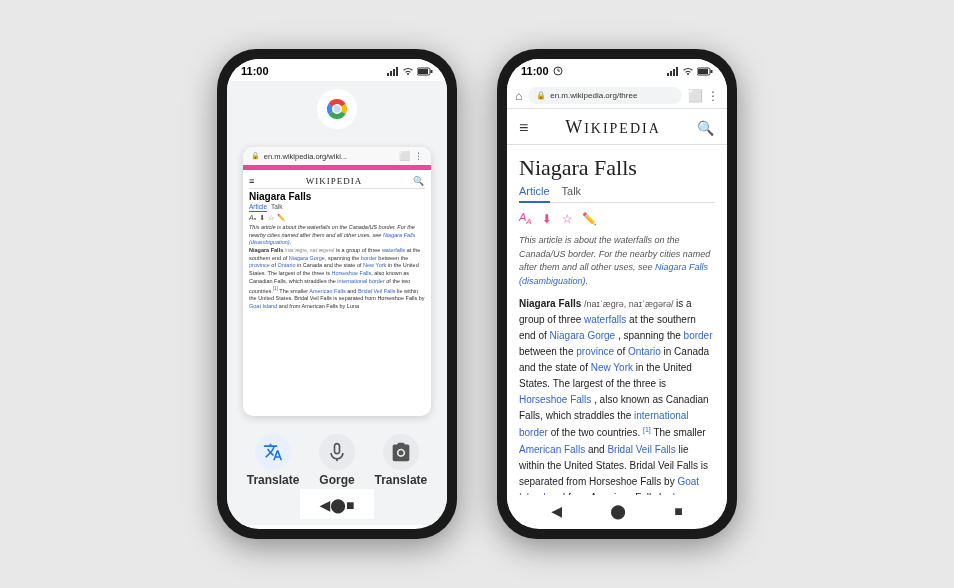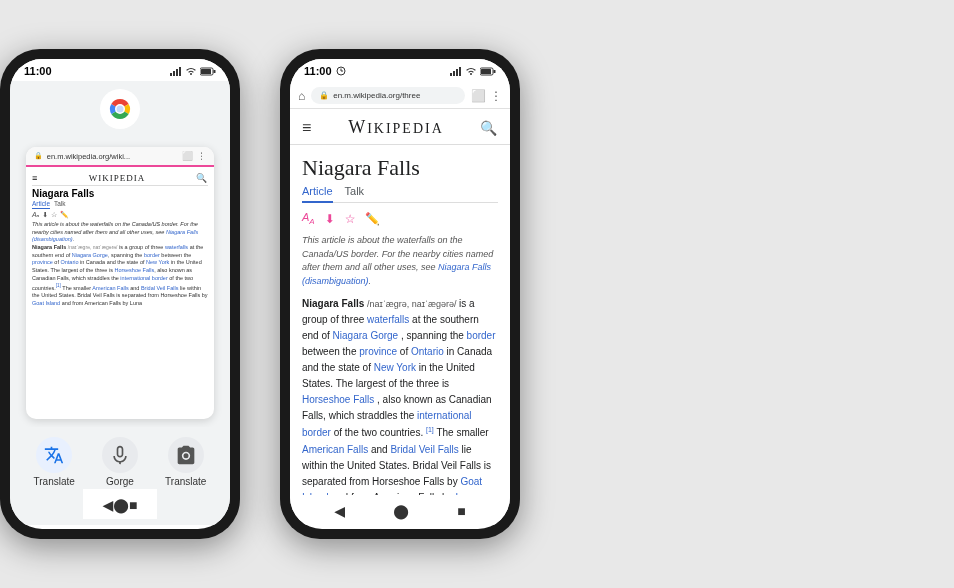--- a/index.html
+++ b/index.html
@@ -10,20 +10,21 @@
       align-items: center;
       width: 954px;
       height: 588px;
       font-family: 'Arial', sans-serif;
       overflow: hidden;
     }
     .scene {
       display: flex;
       gap: 40px;
       align-items: center;
+      justify-content: center;
       width: 100%;
       height: 100%;
     }
 
     
     .phone {
       background: #1a1a1a;
       border-radius: 40px;
       padding: 10px;
       box-shadow: 0 8px 32px rgba(0,0,0,0.4);
@@ -67,21 +68,21 @@
       border-radius: 10px;
       margin: 0 16px;
       box-shadow: 0 2px 8px rgba(0,0,0,0.15);
       overflow: hidden;
       flex: 1;
     }
     .task-card-url-bar {
       display: flex;
       align-items: center;
       padding: 4px 8px;
-      border-bottom: 2px solid #ec4899;
+      border-bottom: 5px solid #ec4899;
       font-size: 8px;
       gap: 4px;
       background: #f8f8f8;
     }
     .lock-icon-sm { font-size: 7px; color: #555; }
     .url-text-sm { color: #333; flex: 1; font-size: 7.5px; overflow: hidden; white-space: nowrap; }
     .tab-actions { display: flex; gap: 3px; color: #555; font-size: 9px; }
 
     .task-card-content {
       padding: 4px 6px;
@@ -140,22 +141,23 @@
       width: 36px;
       height: 36px;
       border-radius: 50%;
       background: #e8eaed;
       display: flex;
       align-items: center;
       justify-content: center;
       font-size: 16px;
     }
     .action-label {
-      font-size: 10px;
+      font-size: 12px;
       color: #333;
+      font-weight: bold;
     }
     .translate-icon-circle {
       background: #e8f0fe;
     }
 
     
     .nav-bar {
       display: flex;
       justify-content: space-around;
       align-items: center;

